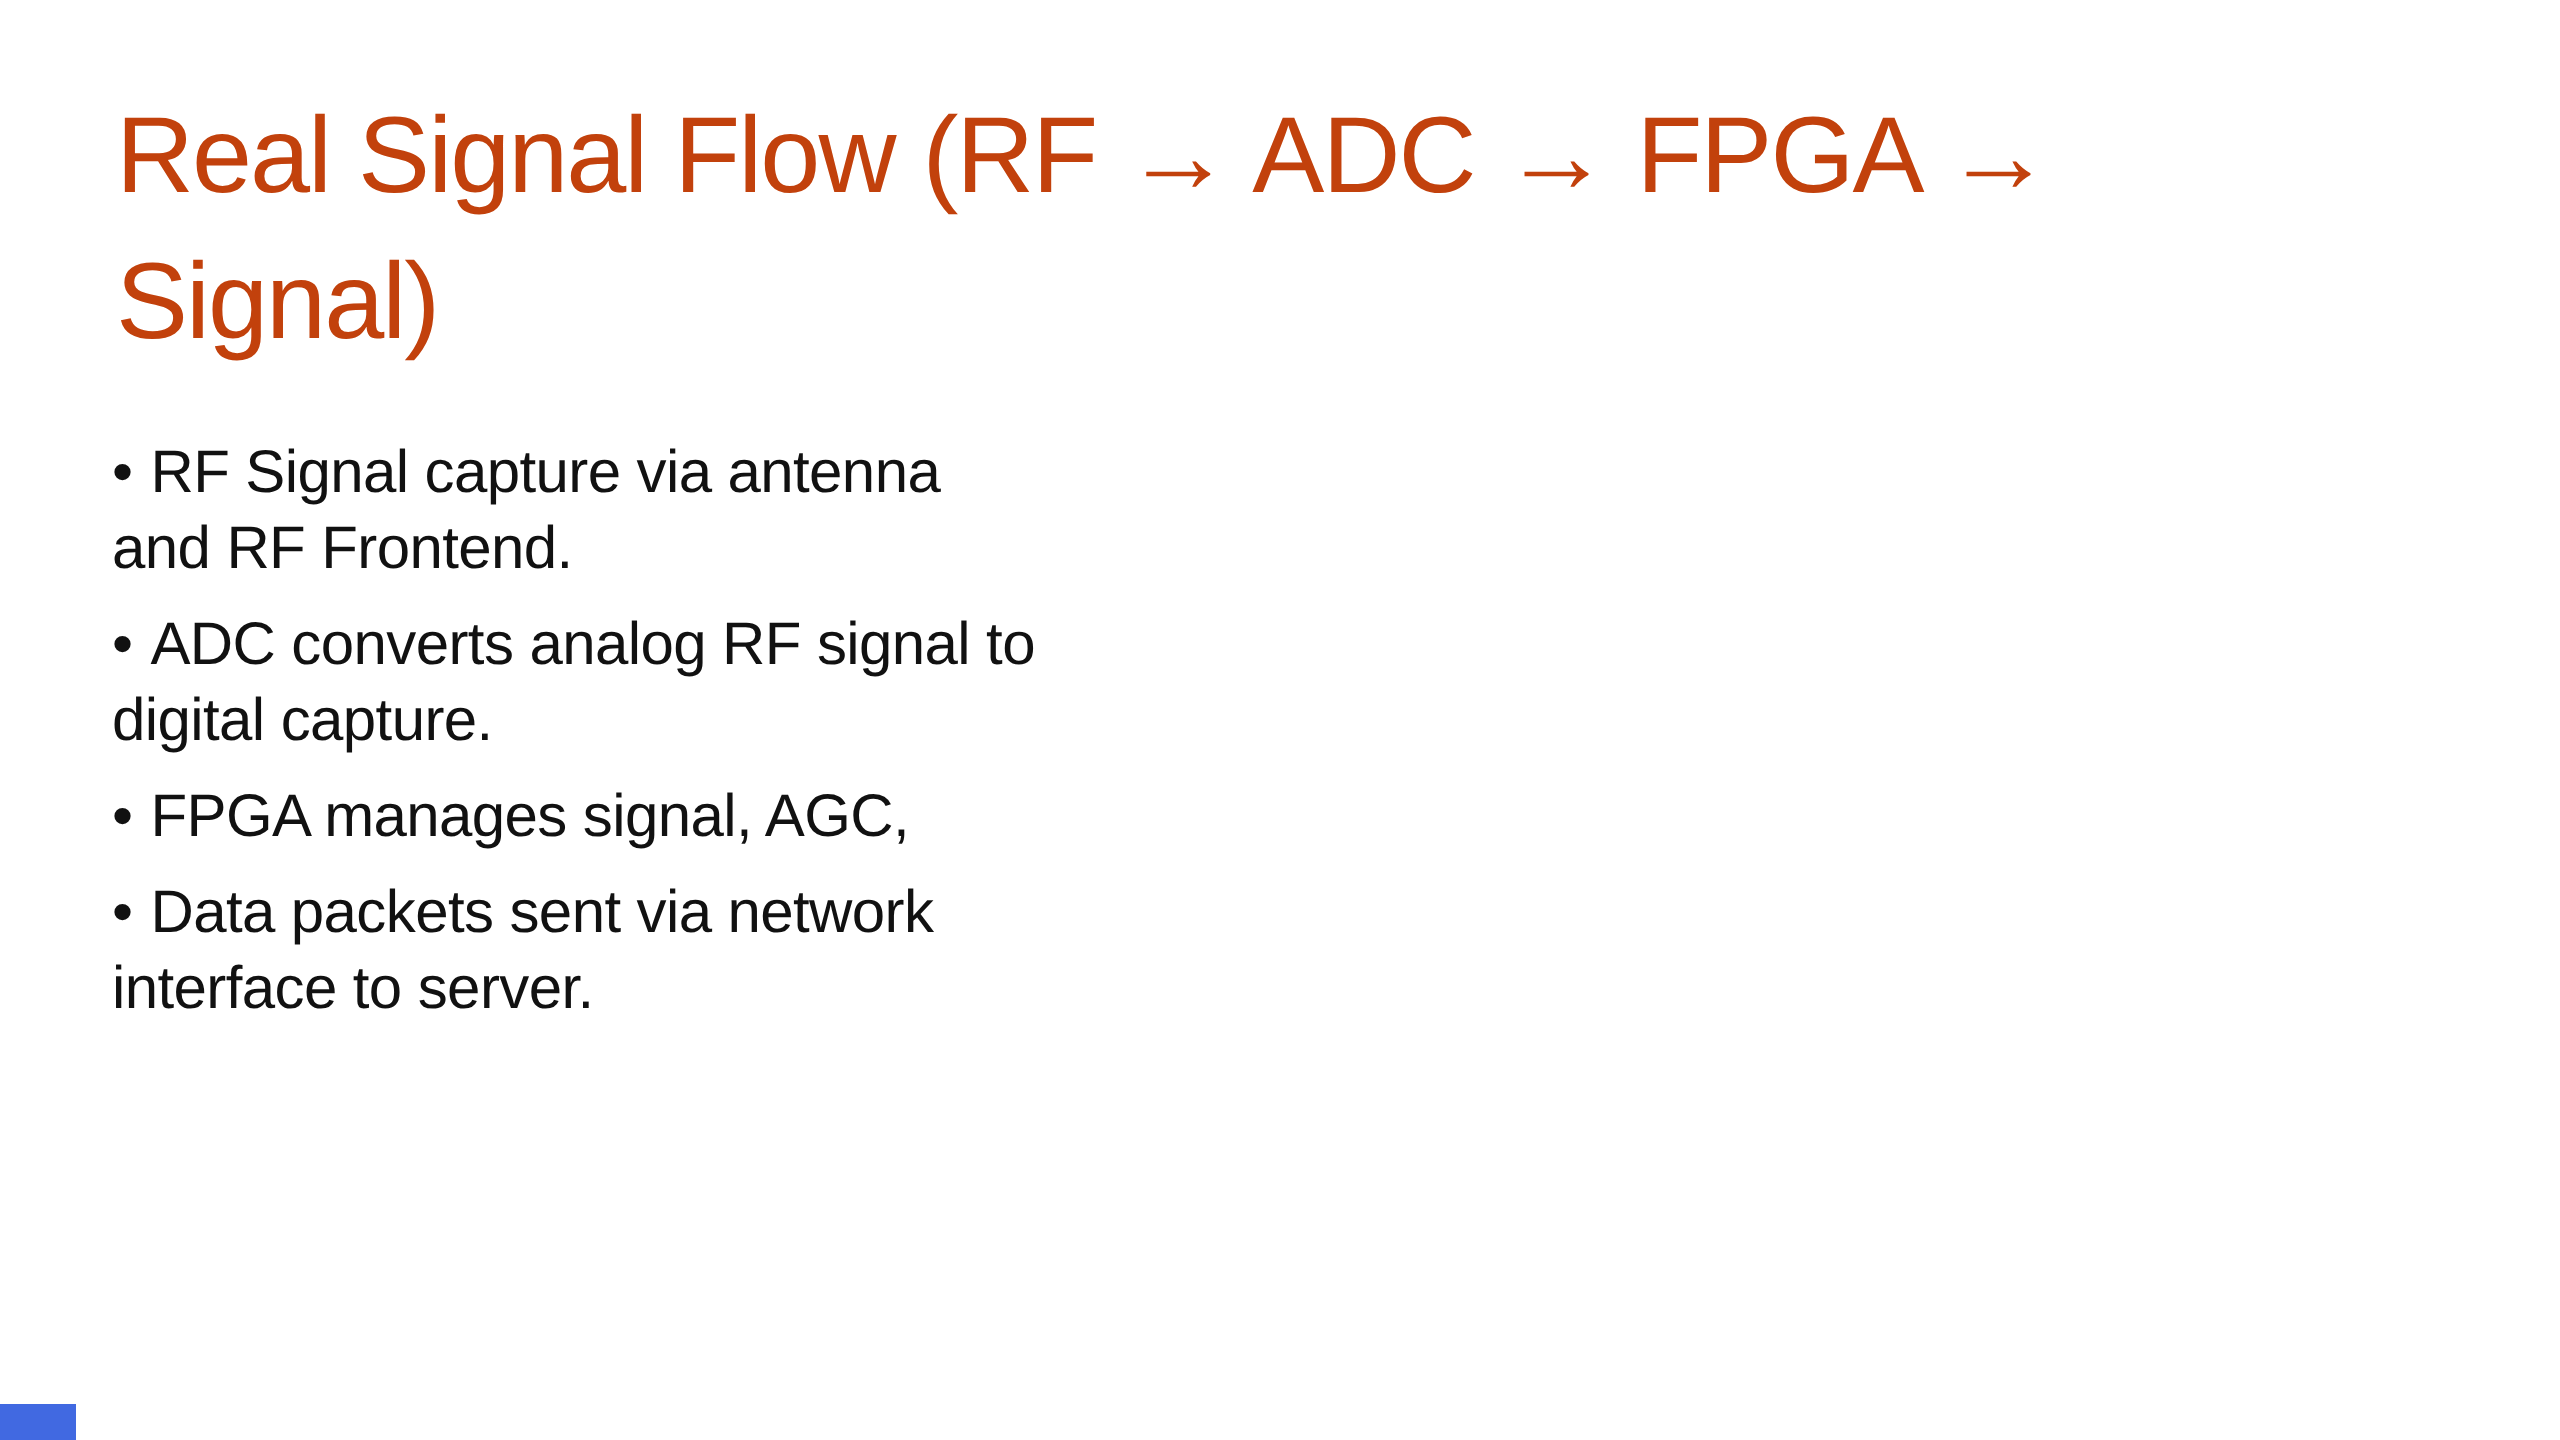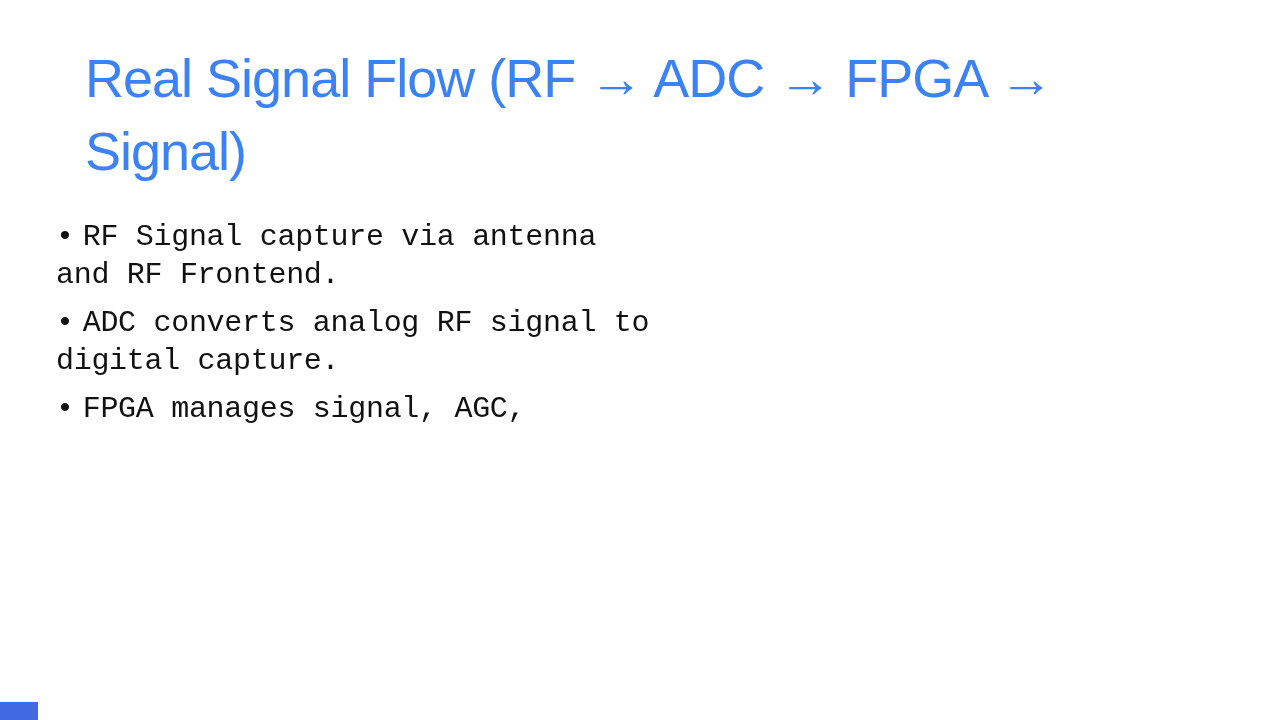--- a/index.html
+++ b/index.html
@@ -18,39 +18,37 @@
   }
   .title {
     position: absolute;
     left: 58px;
     top: 42px;
     width: 1100px;
     font-size: 54px;
     line-height: 73px;
     font-weight: 400;
     letter-spacing: -1px;
-    color: #3b82f6;
-    margin-left: 27px;
+    color: #c2410c;
   }
   .title-line {
     white-space: nowrap;
   }
   .bullets {
     position: absolute;
     left: 56px;
     top: 218px;
     width: 640px;
     font-size: 30px;
     line-height: 38px;
     letter-spacing: -0.3px;
     color: #111111;
   }
   .bullet-item {
     margin: 0 0 10px 0;
-    font-family: Liberation Mono, monospace;
   }
   .bullet-line {
     white-space: nowrap;
   }
   .bullet-marker {
     display: inline-block;
     margin-right: 9px;
   }
   .accent-bar {
     position: absolute;
@@ -79,18 +77,22 @@
 
     <div class="bullet-item">
       <div class="bullet-line"><span class="bullet-marker">•</span><span>ADC converts analog RF signal to</span></div>
       <div class="bullet-line">digital capture.</div>
     </div>
 
     <div class="bullet-item">
       <div class="bullet-line"><span class="bullet-marker">•</span><span>FPGA manages signal, AGC,</span></div>
     </div>
 
+    <div class="bullet-item">
+      <div class="bullet-line"><span class="bullet-marker">•</span><span>Data packets sent via network</span></div>
+      <div class="bullet-line">interface to server.</div>
+    </div>
 
   </div>
 
   <div class="accent-bar" style="background: rgb(65, 105, 225);"></div>
 
 </div>
 
 </body></html>

